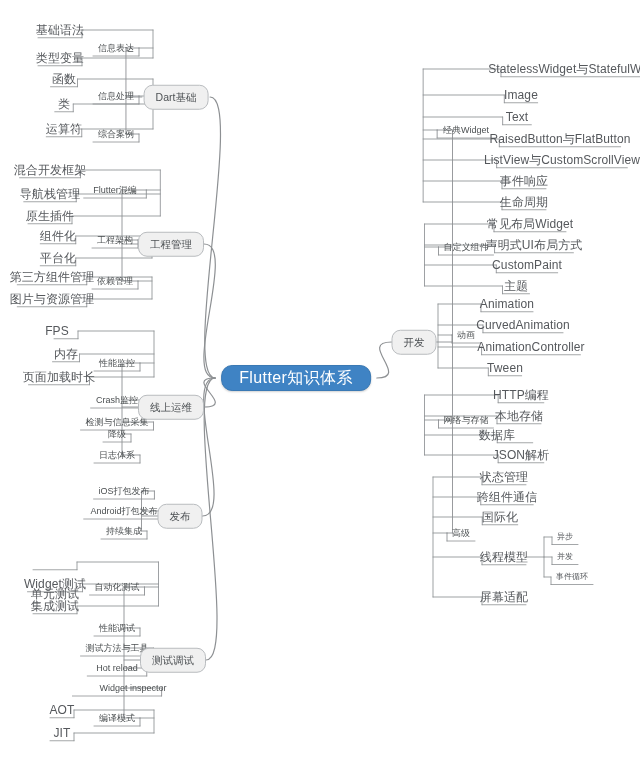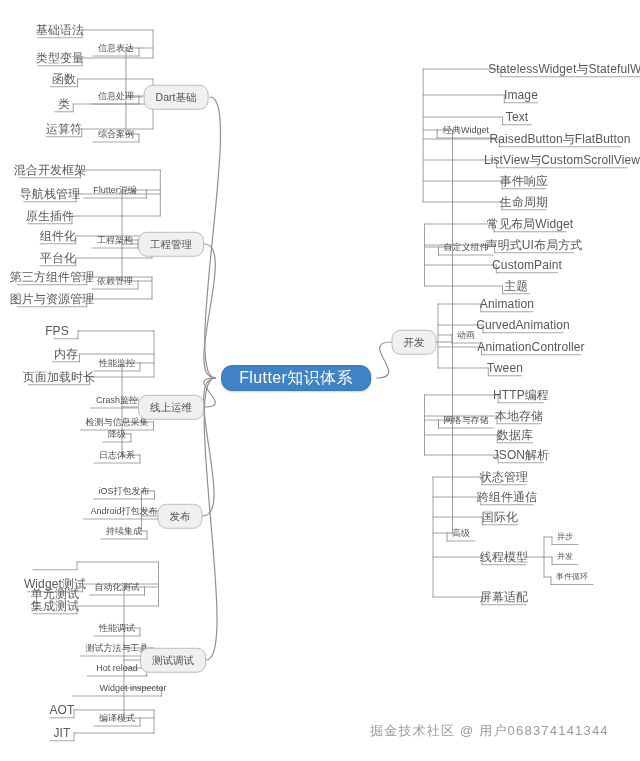--- a/index.html
+++ b/index.html
@@ -405,28 +405,27 @@
       <div class="node leaf" style="left: 527px; top: 265px;">CustomPaint</div>
       <div class="node leaf" style="left: 516px; top: 286px;">主题</div>
       <div class="node mid" style="left: 466px; top: 335px;">动画</div>
       <div class="node leaf" style="left: 507px; top: 304px;">Animation</div>
       <div class="node leaf" style="left: 523px; top: 325px;">CurvedAnimation</div>
       <div class="node leaf" style="left: 531px; top: 347px;">AnimationController</div>
       <div class="node leaf" style="left: 505px; top: 368px;">Tween</div>
       <div class="node mid" style="left: 466px; top: 420px;">网络与存储</div>
       <div class="node leaf" style="left: 521px; top: 395px;">HTTP编程</div>
       <div class="node leaf" style="left: 519px; top: 416px;">本地存储</div>
-      <div class="node leaf" style="left: 515px; top: 435px;">数据库</div>
+      <div class="node leaf" style="left: 497px; top: 435px;">数据库</div>
       <div class="node leaf" style="left: 521px; top: 455px;">JSON解析</div>
       <div class="node mid" style="left: 461px; top: 533px;">高级</div>
       <div class="node leaf" style="left: 504px; top: 477px;">状态管理</div>
       <div class="node leaf" style="left: 507px; top: 497px;">跨组件通信</div>
       <div class="node leaf" style="left: 500px; top: 517px;">国际化</div>
       <div class="node leaf" style="left: 504px; top: 557px;">线程模型</div>
       <div class="node leaf lvl3" style="left: 565px; top: 537px;">异步</div>
       <div class="node leaf lvl3" style="left: 565px; top: 557px;">并发</div>
       <div class="node leaf lvl3" style="left: 572px; top: 577px;">事件循环</div>
       <div class="node leaf" style="left: 504px; top: 597px;">屏幕适配</div>
       <div class="node branch" style="left: 414px; top: 342px;">开发</div>
       <div class="node root" style="left: 296px; top: 378px;">Flutter知识体系</div>
     </div>
-  <div class="watermark" style="left: 370px; top: 722px;">掘金技术社区 @ 用户068374141344</div>
 </div>
 
 </body></html>

